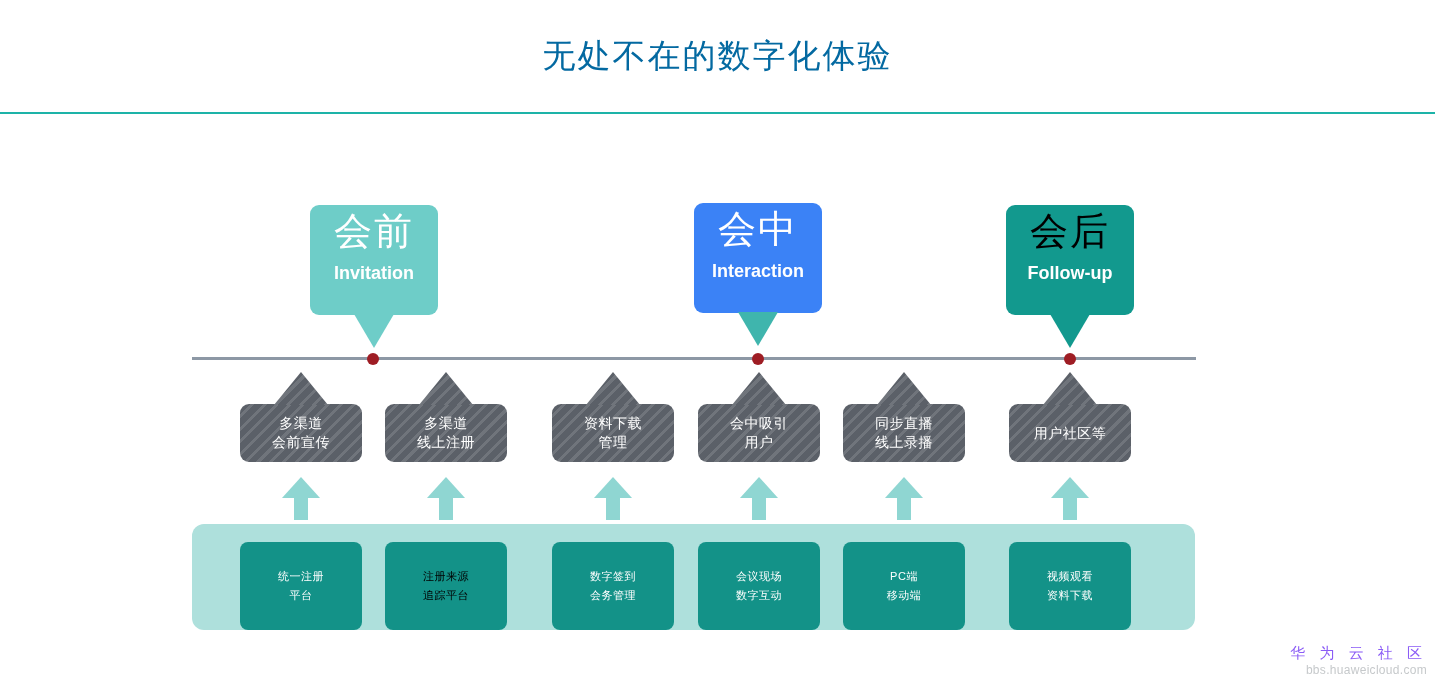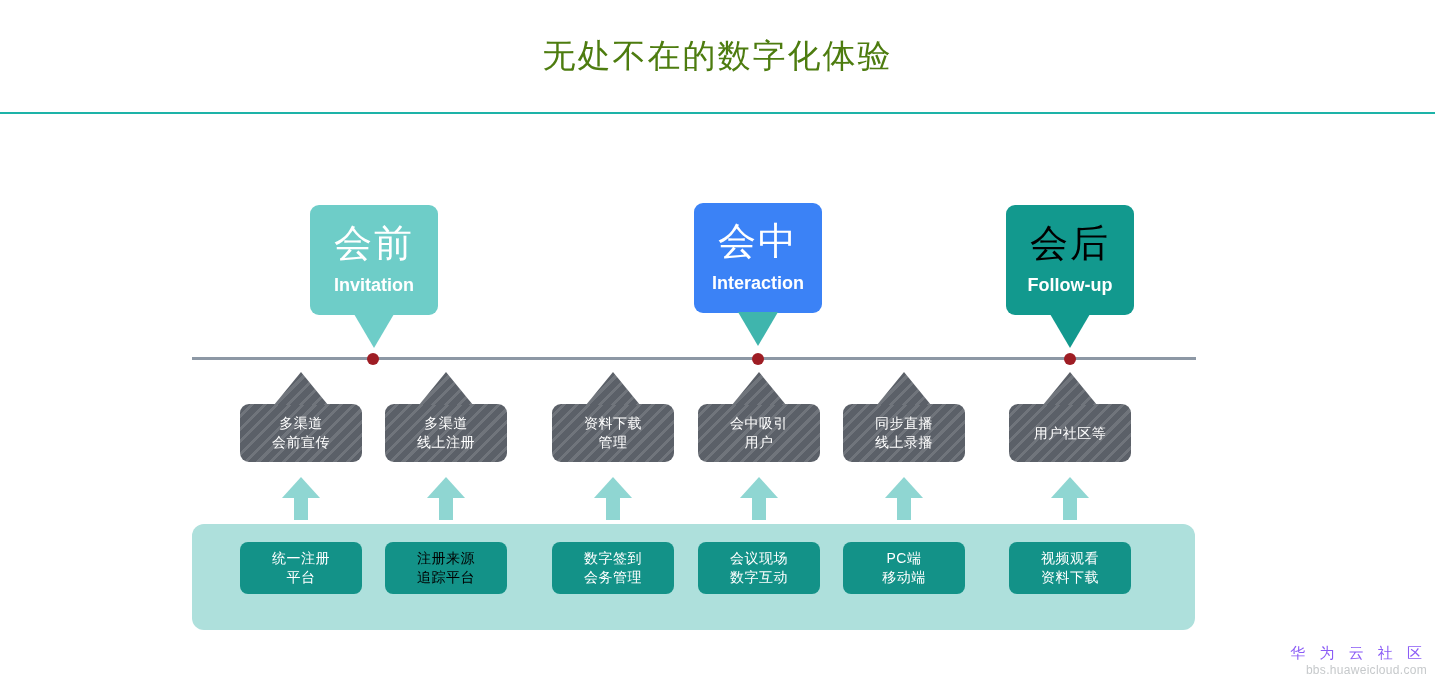--- a/index.html
+++ b/index.html
@@ -46,21 +46,21 @@
     height: 685px;
   }
 
   
   .bubble {
     position: absolute;
     width: 128px;
     height: 110px;
     border-radius: 9px;
     box-sizing: border-box;
-    padding-top: 14px;
+    padding-top: 2px;
     text-align: center;
     color: #ffffff;
   }
   .bubble .cn {
     font-size: 38px;
     line-height: 48px;
     font-weight: 400;
     letter-spacing: 2px;
     display: block;
   }
@@ -191,26 +191,26 @@
     left: 192px;
     top: 524px;
     width: 1003px;
     height: 106px;
     border-radius: 12px;
     background: #aee0dc;
   }
   .teal-tag {
     position: absolute;
     width: 122px;
-    height: 52px;
+    height: 88px;
     top: 542px;
     border-radius: 8px;
     background: #139288;
     color: #ffffff;
-    font-size: 14px;
+    font-size: 11px;
     line-height: 19px;
     display: flex;
     align-items: center;
     justify-content: center;
     text-align: center;
     letter-spacing: 0.5px;
   }
 
   
   #watermark {
@@ -233,21 +233,21 @@
     color: #c6c9cb;
     letter-spacing: 0.3px;
     line-height: 14px;
   }
 </style>
 </head>
 <body style="background: rgb(255, 255, 255);">
 
 <div id="diagram">
 
-  <div id="slide-title" style="color: #4d7c0f;">无处不在的数字化体验</div>
+  <div id="slide-title" style="color: #0369a1;">无处不在的数字化体验</div>
 
   <div id="title-rule" style="background: rgb(29, 179, 168);"></div>
 
   <div id="phase-bubbles">
       <div class="bubble" style="left: 310px; top: 205px; background: rgb(110, 205, 200); color: rgb(110, 205, 200);">
         <span class="cn" style="color: rgb(255, 255, 255);">会前</span>
         <span class="en" style="color: rgb(255, 255, 255);">Invitation</span>
         <span class="tail"></span>
       </div>
       <div class="bubble" style="left: 694px; top: 203px; background: #3b82f6; color: rgb(63, 181, 173);">

